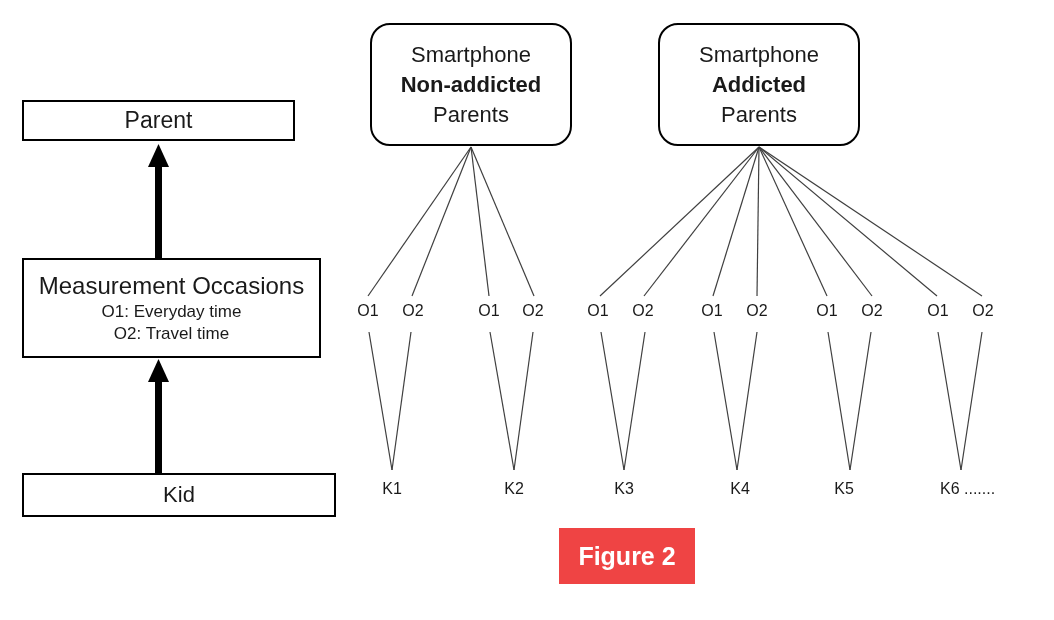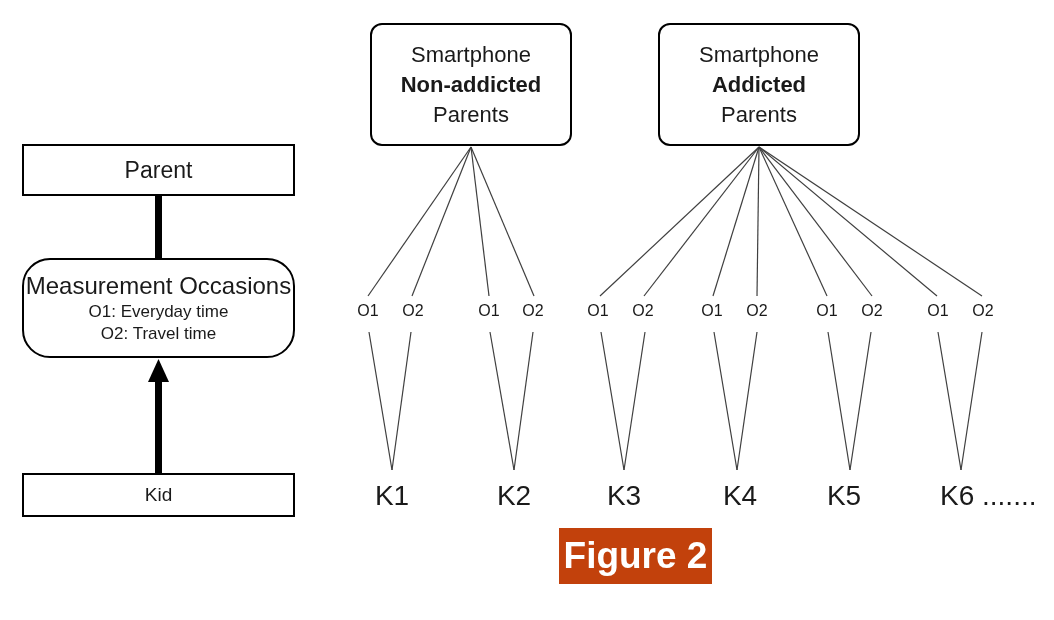--- a/index.html
+++ b/index.html
@@ -24,33 +24,33 @@
     position: absolute;
     border: 2px solid #000000;
     background: #ffffff;
     display: flex;
     flex-direction: column;
     align-items: center;
     justify-content: center;
     text-align: center;
   }
 
-  .box-parent  { left: 22px;  top: 100px; width: 273px; height: 52px;  font-size: 23px; margin-top: 44px; }
-  .box-kid     { left: 22px;  top: 473px; width: 273px; height: 44px;  font-size: 19px; }
-  .box-measure { left: 22px;  top: 258px; width: 273px; height: 100px; border-radius: 28px; }
+  .box-parent  { left: 22px;  top: 100px; width: 273px; height: 41px;  font-size: 23px; }
+  .box-kid     { left: 22px;  top: 473px; width: 314px; height: 44px;  font-size: 22px; }
+  .box-measure { left: 22px;  top: 258px; width: 299px; height: 100px; }
   .box-measure .title { font-size: 24px; line-height: 30px; }
   .box-measure .sub   { font-size: 17px; line-height: 22px; }
 
   .group-box {
     position: absolute;
     top: 23px;
     width: 202px;
     height: 123px;
     border: 2px solid #000000;
-    border-radius: 12px;
+    border-radius: 20px;
     background: #ffffff;
     display: flex;
     flex-direction: column;
     align-items: center;
     justify-content: center;
     text-align: center;
     font-size: 22px;
     line-height: 30px;
   }
   .group-box .bold { font-weight: 700; text-align: right; }
@@ -61,34 +61,34 @@
     position: absolute;
     top: 302px;
     transform: translateX(-50%);
     font-size: 16px;
     white-space: nowrap;
   }
   .klabel {
     position: absolute;
     top: 480px;
     transform: translateX(-50%);
-    font-size: 28px;
+    font-size: 16px;
     white-space: nowrap;
   }
   .klabel.anchor-left { transform: none; }
 
   .caption {
     position: absolute;
     left: 559px;
     top: 528px;
-    width: 153px;
+    width: 136px;
     height: 56px;
-    background: #c2410c;
+    background: #ef4444;
     color: #ffffff;
-    font-size: 37px;
+    font-size: 25px;
     font-weight: 700;
     display: flex;
     align-items: center;
     justify-content: center;
   }
 </style>
 </head>
 <body>
 
 <div class="canvas">

